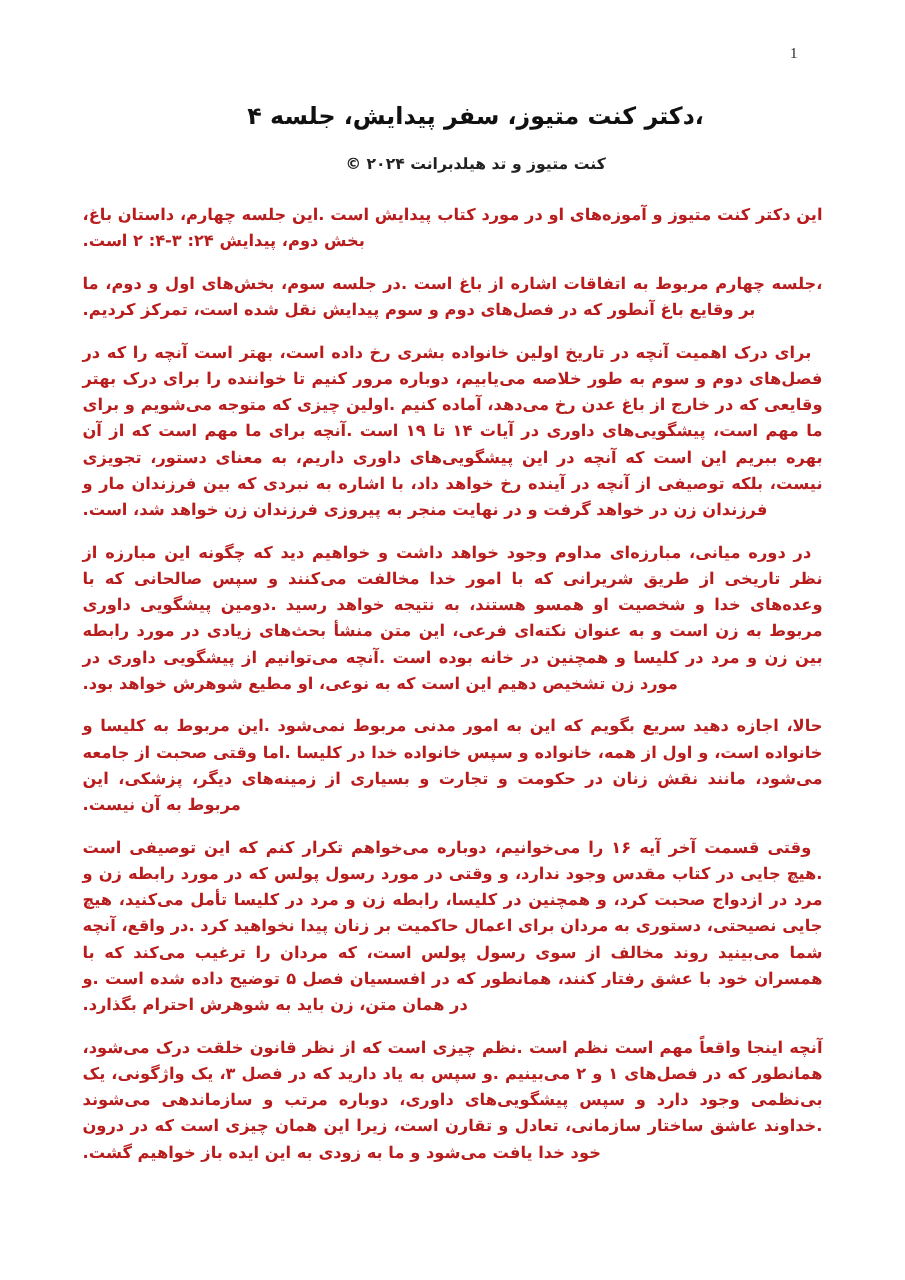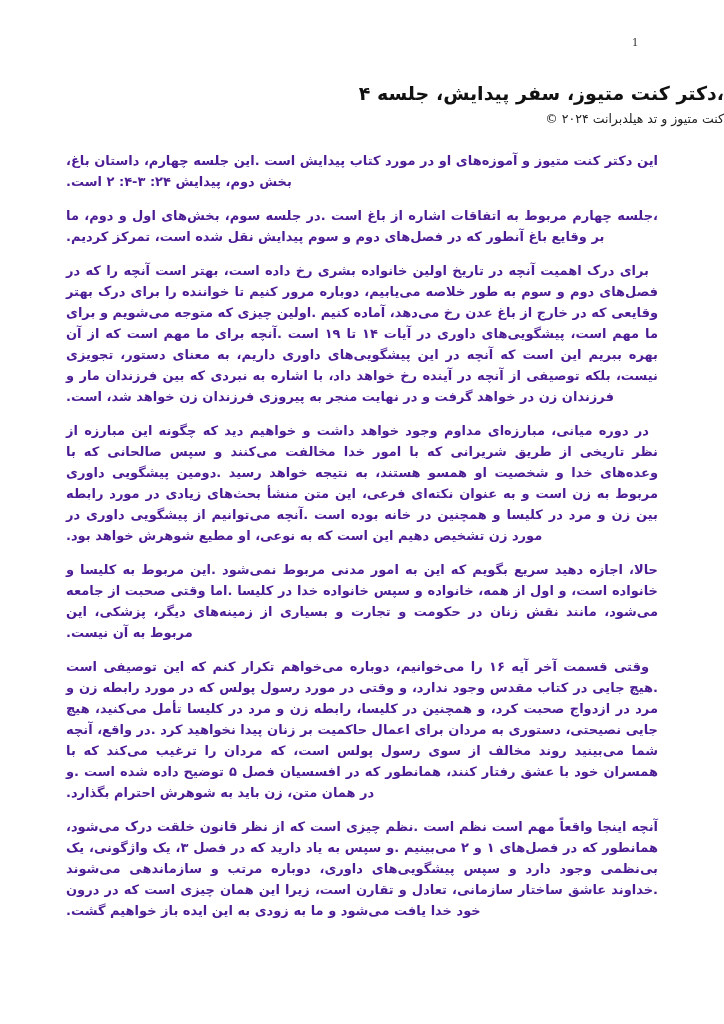--- a/index.html
+++ b/index.html
@@ -20,50 +20,50 @@
   .page-number {
     position: absolute;
     top: 35px;
     right: 86px;
     font-family: "Liberation Serif", "DejaVu Serif", serif;
     font-size: 12px;
     color: #2a2a2a;
   }
   .doc-header {
     padding-top: 80px;
-    text-align: right;
+    text-align: center;
     direction: rtl;
     padding-left: 37px;
   }
   .doc-title {
     margin: 0;
     font-size: 19px;
     font-weight: 700;
     line-height: 27px;
     color: #111111;
   }
   .doc-copyright {
-    margin-top: 4px;
+    margin-top: 16px;
     font-size: 12.5px;
-    font-weight: 400;
+    font-weight: 700;
     line-height: 16px;
     color: #222222;
   }
   .doc-body {
     margin: 23px 66px 0 66px;
     direction: rtl;
   }
   .para {
     margin: 0 0 13px 0;
     font-size: 13px;
     font-weight: 700;
     line-height: 21px;
     text-align: justify;
     text-align-last: left;
-    color: #4c1d95;
+    color: #b91c1c;
   }
   .para.indent {
     text-indent: 9px;
   }
 </style>
 </head>
 <body>
 
 <div class="page">
 

